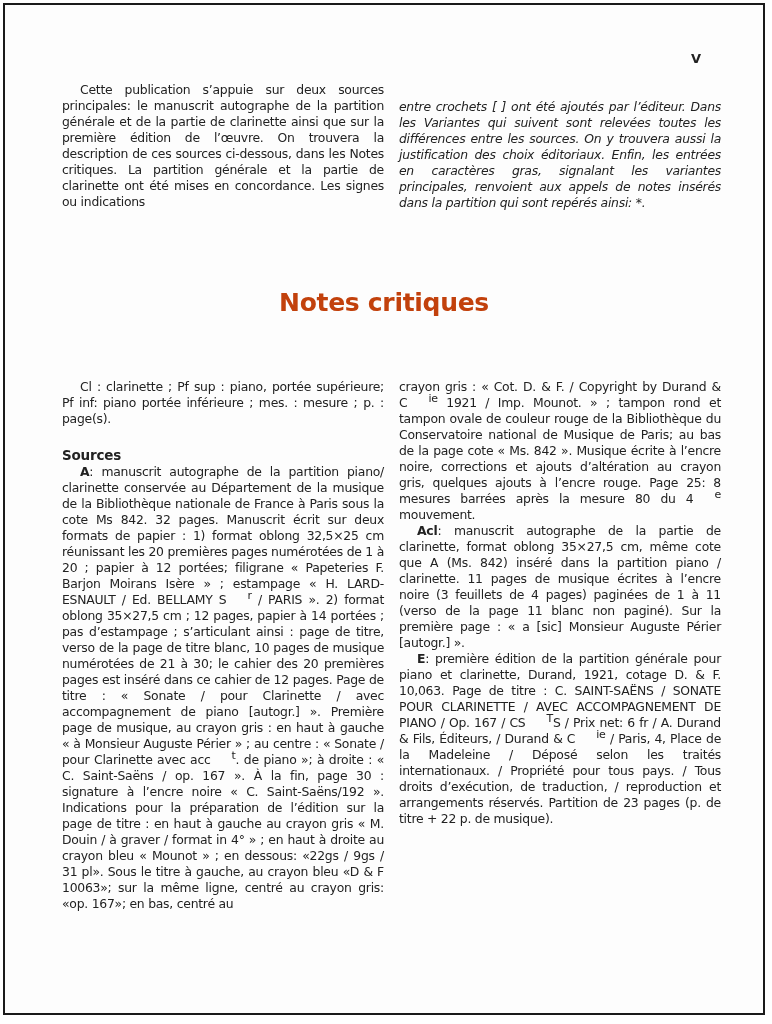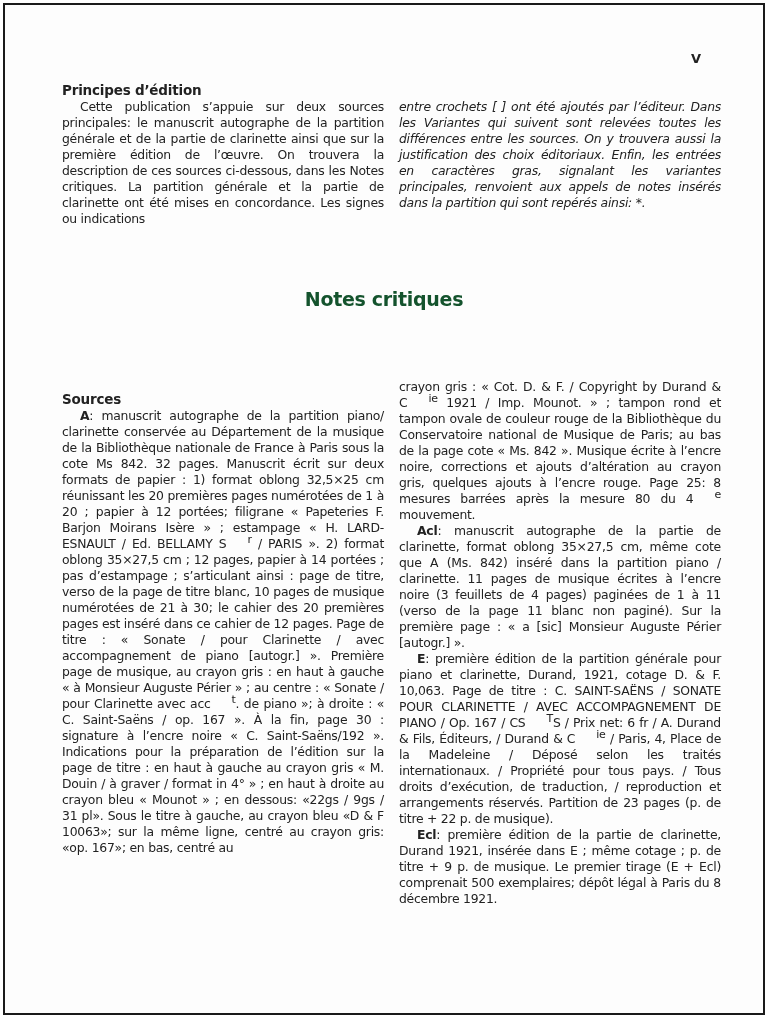--- a/index.html
+++ b/index.html
@@ -12,54 +12,53 @@
     .pagenum {
       position: absolute; right: 62px; top: 46px;
       font-weight: bold; font-size: 13px;
     }
     .col { position: absolute; width: 322px; font-size: 12.4px; line-height: 16px; text-align: justify; letter-spacing: -0.25px; }
     .col p { margin: 0; text-indent: 18px; }
     .col p.noindent { text-indent: 0; }
     .h2 { font-weight: bold; font-size: 13.5px; margin: 0 0 1px 0; letter-spacing: -0.2px; }
     .big-title {
       position: absolute; left: 0; right: 0; top: 283px; text-align: center;
-      font-weight: bold; font-size: 19px; letter-spacing: -0.3px; color: #14532d;
+      font-weight: bold; font-size: 25px; letter-spacing: -0.3px; color: #c2410c;
     }
     .sig { text-align: right; font-style: italic; margin-top: 10px; }
     .und { }
     sup { font-size: 11px; line-height: 0; vertical-align: super; margin-left: 21px; }
     b { font-weight: bold; }
   </style>
 </head>
 <body>
 
 <div class="page">
 
   <div class="pagenum">V</div>
 
   <div class="col" style="left:57px; top:77px;">
-    <div class="h2">Principes d’édition</div>
     <p>Cette publication s’appuie sur deux sources principales: le manuscrit autographe de la partition générale et de la partie de clarinette ainsi que sur la première édition de l’œuvre. On trouvera la description de ces sources ci-dessous, dans les Notes critiques. La partition générale et la partie de clarinette ont été mises en concordance. Les signes ou indications</p>
   </div>
   <div class="col" style="left:394px; top:94px;font-style:italic;">
     <p class="noindent">entre crochets [ ] ont été ajoutés par l’éditeur. Dans les Variantes qui suivent sont relevées toutes les différences entre les sources. On y trouvera aussi la justification des choix éditoriaux. Enfin, les entrées en caractères gras, signalant les variantes principales, renvoient aux appels de notes insérés dans la partition qui sont repérés ainsi: *.</p>
   </div>
 
   <div class="big-title">Notes critiques</div>
 
   <div class="col" style="left:57px; top:374px;">
+    <p>Cl : clarinette ; Pf sup : piano, portée supérieure; Pf inf: piano portée inférieure ; mes. : mesure ; p. : page(s).</p>
 
-    <div class="h2" style="margin-top:12px;">Sources</div>
+    <div class="h2" style="margin-top:20px;">Sources</div>
     <p><b>A</b><span>: manuscrit autographe de la partition piano/ clarinette conservée au Département de la musique de la Bibliothèque nationale de France à Paris sous la cote Ms 842. 32 pages. Manuscrit écrit sur deux formats de papier : 1) format oblong 32,5×25 cm réunissant les 20 premières pages numérotées de 1 à 20 ; papier à 12 portées; filigrane « Papeteries F. Barjon Moirans Isère » ; estampage « H. LARD-ESNAULT / Ed. BELLAMY S</span><sup>r</sup><span> / PARIS ». 2) format oblong 35×27,5 cm ; 12 pages, papier à 14 portées ; pas d’estampage ; s’articulant ainsi : page de titre, verso de la page de titre blanc, 10 pages de musique numérotées de 21 à 30; le cahier des 20 premières pages est inséré dans ce cahier de 12 pages. Page de titre : « Sonate / pour Clarinette / avec accompagnement de piano [autogr.] ». Première page de musique, au crayon gris : en haut à gauche « à Monsieur Auguste Périer » ; au centre : « Sonate / pour Clarinette avec acc</span><sup>t</sup><span>. de piano »; à droite : « C. Saint-Saëns / op. 167 ». À la fin, page 30 : signature à l’encre noire « C. Saint-Saëns/192 ». Indications pour la préparation de l’édition sur la page de titre : en haut à gauche au crayon gris « M. Douin / à graver / format in 4° » ; en haut à droite au crayon bleu « Mounot » ; en dessous: «22gs / 9gs / 31 pl». Sous le titre à gauche, au crayon bleu «D &amp; F 10063»; sur la même ligne, centré au crayon gris: «op. 167»; en bas, centré au</span></p>
   </div>
 
   <div class="col" style="left:394px; top:374px;">
     <p class="noindent"><span>crayon gris : « Cot. D. &amp; F. / Copyright by Durand &amp; C</span><sup>ie</sup><span> 1921 / </span><span class="und">Imp. Mounot</span><span>. » ; tampon rond et tampon ovale de couleur rouge de la Bibliothèque du Conservatoire national de Musique de Paris; au bas de la page cote « Ms. 842 ». Musique écrite à l’encre noire, corrections et ajouts d’altération au crayon gris, quelques ajouts à l’encre rouge. Page 25: 8 mesures barrées après la mesure 80 du 4</span><sup>e</sup><span> mouvement.</span></p>
 
     <p><b>Acl</b><span>: manuscrit autographe de la partie de clarinette, format oblong 35×27,5 cm, même cote que A (Ms. 842) inséré dans la partition piano / clarinette. 11 pages de musique écrites à l’encre noire (3 feuillets de 4 pages) paginées de 1 à 11 (verso de la page 11 blanc non paginé). Sur la première page : « a [sic] Monsieur Auguste Périer [autogr.] ».</span></p>
 
     <p><b>E</b><span>: première édition de la partition générale pour piano et clarinette, Durand, 1921, cotage D. &amp; F. 10,063. Page de titre : C. SAINT-SAËNS / SONATE POUR CLARINETTE / AVEC ACCOMPAGNEMENT DE PIANO / Op. 167 / CS</span><sup>T</sup><span>S / Prix net: 6 fr / A. Durand &amp; Fils, Éditeurs, / Durand &amp; C</span><sup>ie</sup><span> / Paris, 4, Place de la Madeleine / Déposé selon les traités internationaux. / Propriété pour tous pays. / Tous droits d’exécution, de traduction, / reproduction et arrangements réservés. Partition de 23 pages (p. de titre + 22 p. de musique).</span></p>
 
-    <p><b>Ecl</b><span>: première édition de la partie de clarinette, Durand 1921, insérée dans E ; même cotage ; p. de titre + 9 p. de musique. Le premier tirage (E + Ecl) comprenait 500 exemplaires; dépôt légal à Paris du 8 décembre 1921.</span></p>
 
   </div>
 
 </div>
 
 </body></html>

